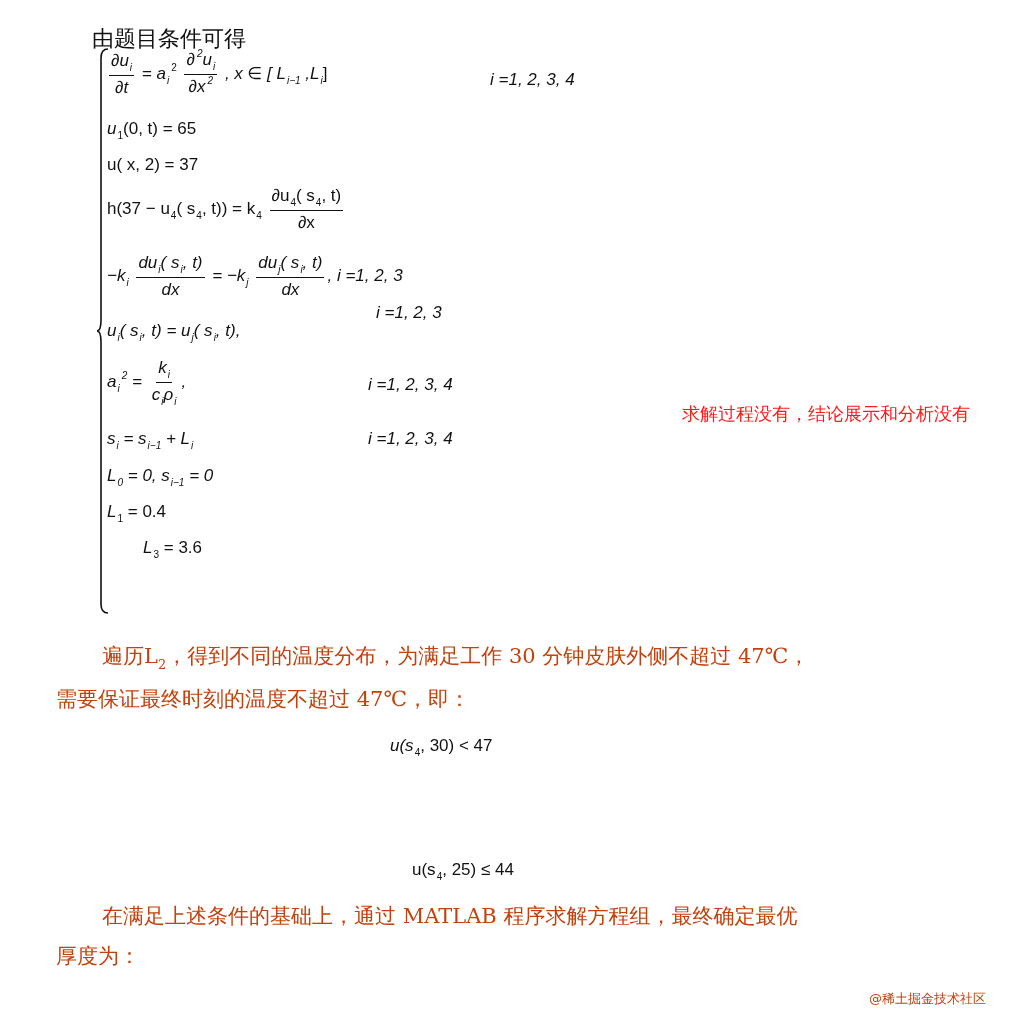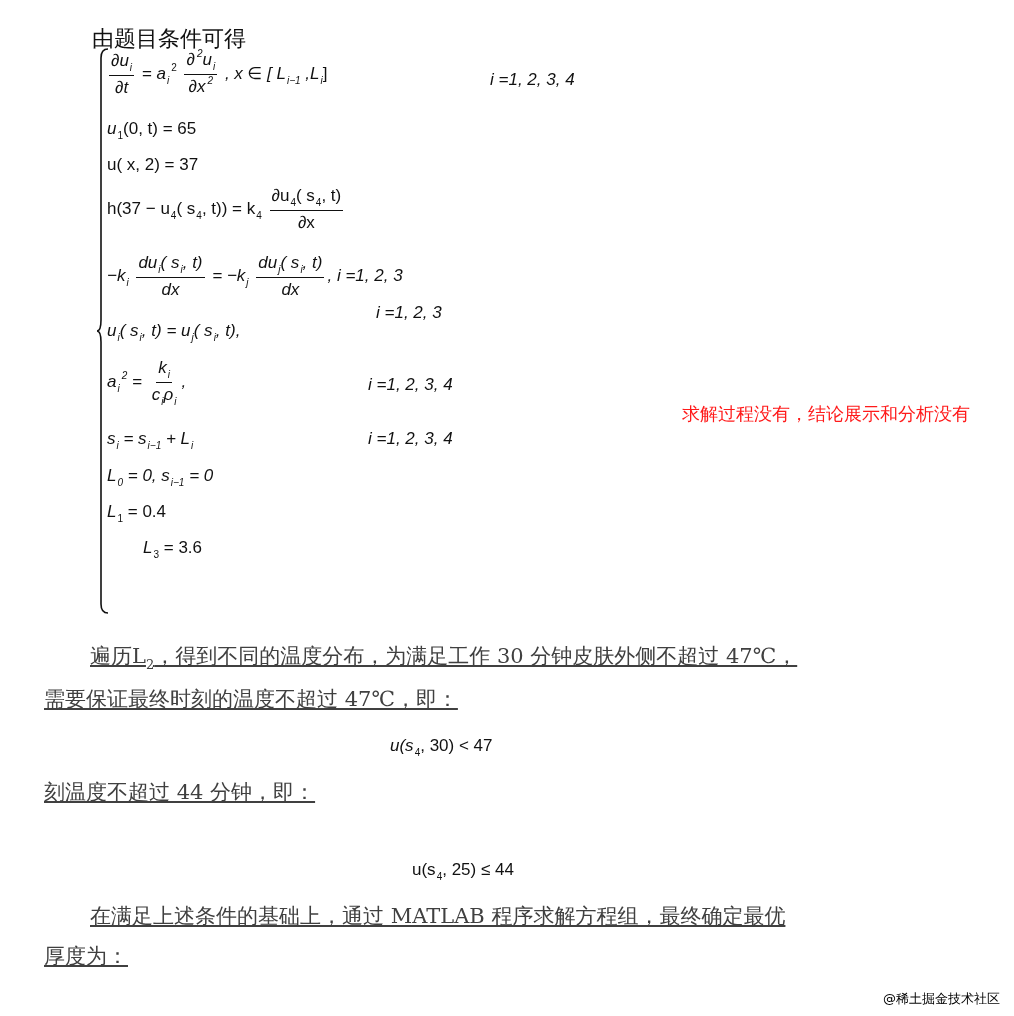--- a/index.html
+++ b/index.html
@@ -9,24 +9,24 @@
   .it { font-style:italic; }
   .abs { position:absolute; white-space:nowrap; }
   .sub { font-size:10px; position:relative; top:5px; margin-left:1px; }
   .sup { font-size:10px; position:relative; top:-8px; margin-left:2px; }
   .frac { display:inline-flex; flex-direction:column; align-items:center; vertical-align:middle; margin:0 3px; }
   .frac .num { padding:0 2px 2px 2px; border-bottom:1.3px solid #111; line-height:20px; }
   .frac .den { padding:2px 2px 0 2px; line-height:20px; }
   .heading { left:92px; top:24px; font-size:22px; }
   .brace { position:absolute; left:96px; top:48px; width:14px; height:566px; }
   .note { left:682px; top:404px; width:320px; white-space:normal; color:#ff1a1a; font-family:"DejaVu Sans","Liberation Sans",sans-serif; font-size:18px; line-height:20px; }
-  .para { position:absolute; left:44px; width:830px; font-size:21px; line-height:40px; font-family:"DejaVu Serif","Liberation Serif",serif; color:#404040;text-decoration:underline; }
+  .para { position:absolute; left:56px; width:830px; font-size:21px; line-height:40px; font-family:"DejaVu Serif","Liberation Serif",serif; color:#c2410c; }
   .indent { text-indent:46px; }
   .eqc { position:absolute; font-family:"Liberation Sans","DejaVu Sans",sans-serif; font-size:17px; }
-  .watermark { position:absolute; right:14px; bottom:8px; font-size:13px; color:#000000; font-family:"DejaVu Sans",sans-serif; }
+  .watermark { position:absolute; right:28px; bottom:8px; font-size:13px; color:#c2410c; font-family:"DejaVu Sans",sans-serif; }
 </style>
 </head>
 <body>
 
 <div class="abs cjk heading">由题目条件可得</div>
 
 <svg class="brace" viewBox="0 0 14 566" preserveAspectRatio="none">
   <path d="M12 1 Q5 1 5 10 L5 272 Q5 283 1 283 Q5 283 5 294 L5 556 Q5 565 12 565" fill="none" stroke="#111" stroke-width="1.6"></path>
 </svg>
 
@@ -107,21 +107,20 @@
 <div class="para" style="top:636px;">
   <div class="indent"><span>遍历L</span><span style="font-size:13px;position:relative;top:6px;">2</span><span>，得到不同的温度分布，为满足工作 30 分钟皮肤外侧不超过 47℃，</span></div>
   <div>需要保证最终时刻的温度不超过 47℃，即：</div>
 </div>
 
 <div class="eqc" style="left:390px;top:736px;">
   <span class="it">u(s</span><span class="sub">4</span><span>, 30) &lt; 47</span>
 </div>
 
 <div class="para" style="top:772px;">
-  <div>刻温度不超过 44 分钟，即：</div>
 </div>
 
 <div class="eqc" style="left:412px;top:860px;">
   <span>u(s</span><span class="sub">4</span><span>, 25) ≤ 44</span>
 </div>
 
 <div class="para" style="top:896px;">
   <div class="indent">在满足上述条件的基础上，通过 MATLAB 程序求解方程组，最终确定最优</div>
   <div>厚度为：</div>
 </div>

